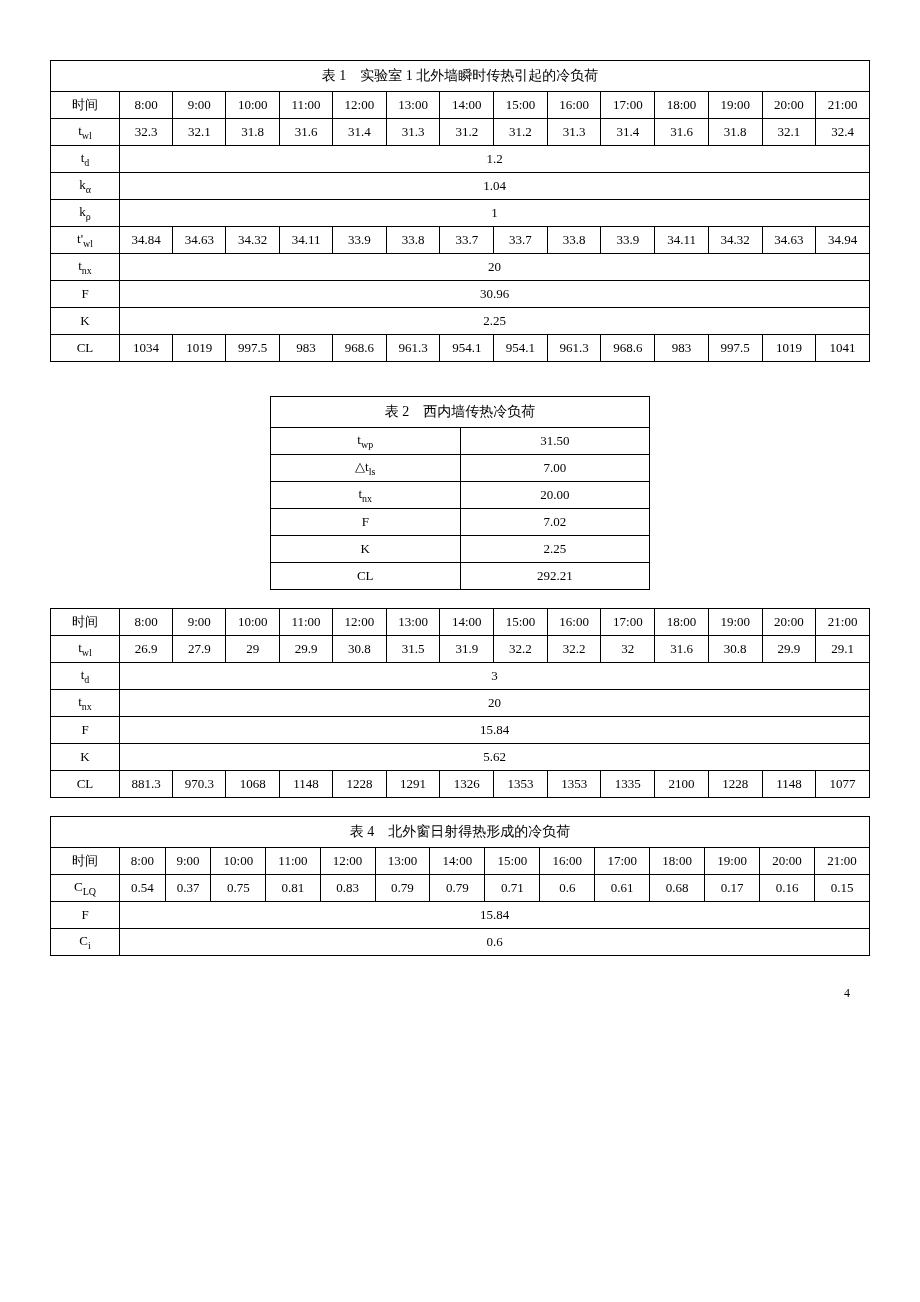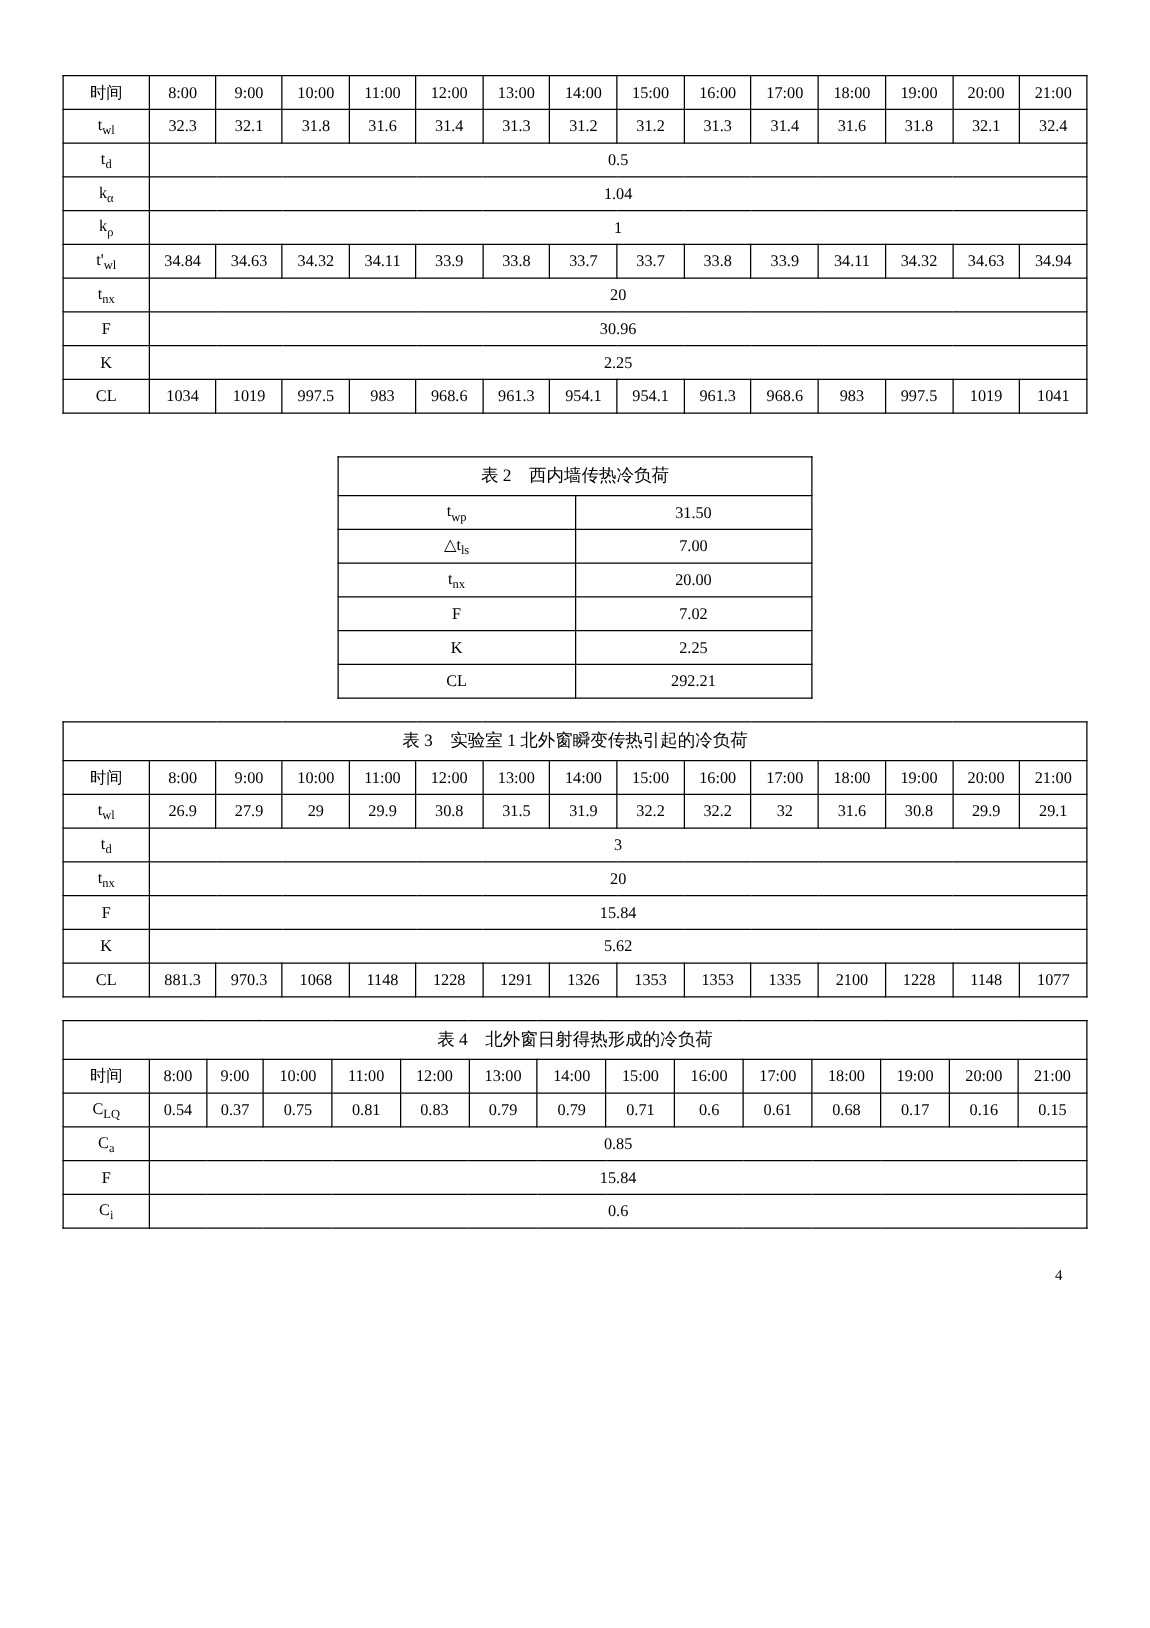--- a/index.html
+++ b/index.html
@@ -46,20 +46,23 @@
     padding-right: 20px;
   }
   sub { font-size: 10px; vertical-align: sub; }
   .narrow td:first-child { width: 50%; }
 </style>
 </head>
 <body>
 
 <table>
   <tbody>
+      <tr>
+        <td class="title-cell" colspan="15">表 1　实验室 1 北外墙瞬时传热引起的冷负荷</td>
+      </tr>
   <tr id="t1-headers">
         <td class="label-col">时间</td>
         <td>8:00</td>
         <td>9:00</td>
         <td>10:00</td>
         <td>11:00</td>
         <td>12:00</td>
         <td>13:00</td>
         <td>14:00</td>
         <td>15:00</td>
@@ -84,21 +87,21 @@
         <td>31.2</td>
         <td>31.3</td>
         <td>31.4</td>
         <td>31.6</td>
         <td>31.8</td>
         <td>32.1</td>
         <td>32.4</td>
       </tr>
       <tr>
         <td class="label-col">t<sub>d</sub></td>
-        <td colspan="14">0.5</td>
+        <td colspan="14">1.2</td>
       </tr>
       <tr>
         <td class="label-col">k<sub>α</sub></td>
         <td colspan="14">1.04</td>
       </tr>
       <tr>
         <td class="label-col">k<sub>ρ</sub></td>
         <td colspan="14">1</td>
       </tr>
       <tr>
@@ -179,23 +182,20 @@
       </tr>
       <tr>
         <td>CL</td>
         <td>292.21</td>
       </tr>
     </tbody>
 </table>
 
 <table>
   <tbody>
-      <tr>
-        <td class="title-cell" colspan="15">表 3　实验室 1 北外窗瞬变传热引起的冷负荷</td>
-      </tr>
   <tr id="t3-headers">
         <td class="label-col">时间</td>
         <td>8:00</td>
         <td>9:00</td>
         <td>10:00</td>
         <td>11:00</td>
         <td>12:00</td>
         <td>13:00</td>
         <td>14:00</td>
         <td>15:00</td>
@@ -296,24 +296,20 @@
         <td>0.79</td>
         <td>0.71</td>
         <td>0.6</td>
         <td>0.61</td>
         <td>0.68</td>
         <td>0.17</td>
         <td>0.16</td>
         <td>0.15</td>
       </tr>
       <tr>
-        <td class="label-col">C<sub>a</sub></td>
-        <td colspan="14">0.85</td>
-      </tr>
-      <tr>
         <td class="label-col">F</td>
         <td colspan="14">15.84</td>
       </tr>
       <tr>
         <td class="label-col">C<sub>i</sub></td>
         <td colspan="14">0.6</td>
       </tr>
     </tbody>
 </table>
 

